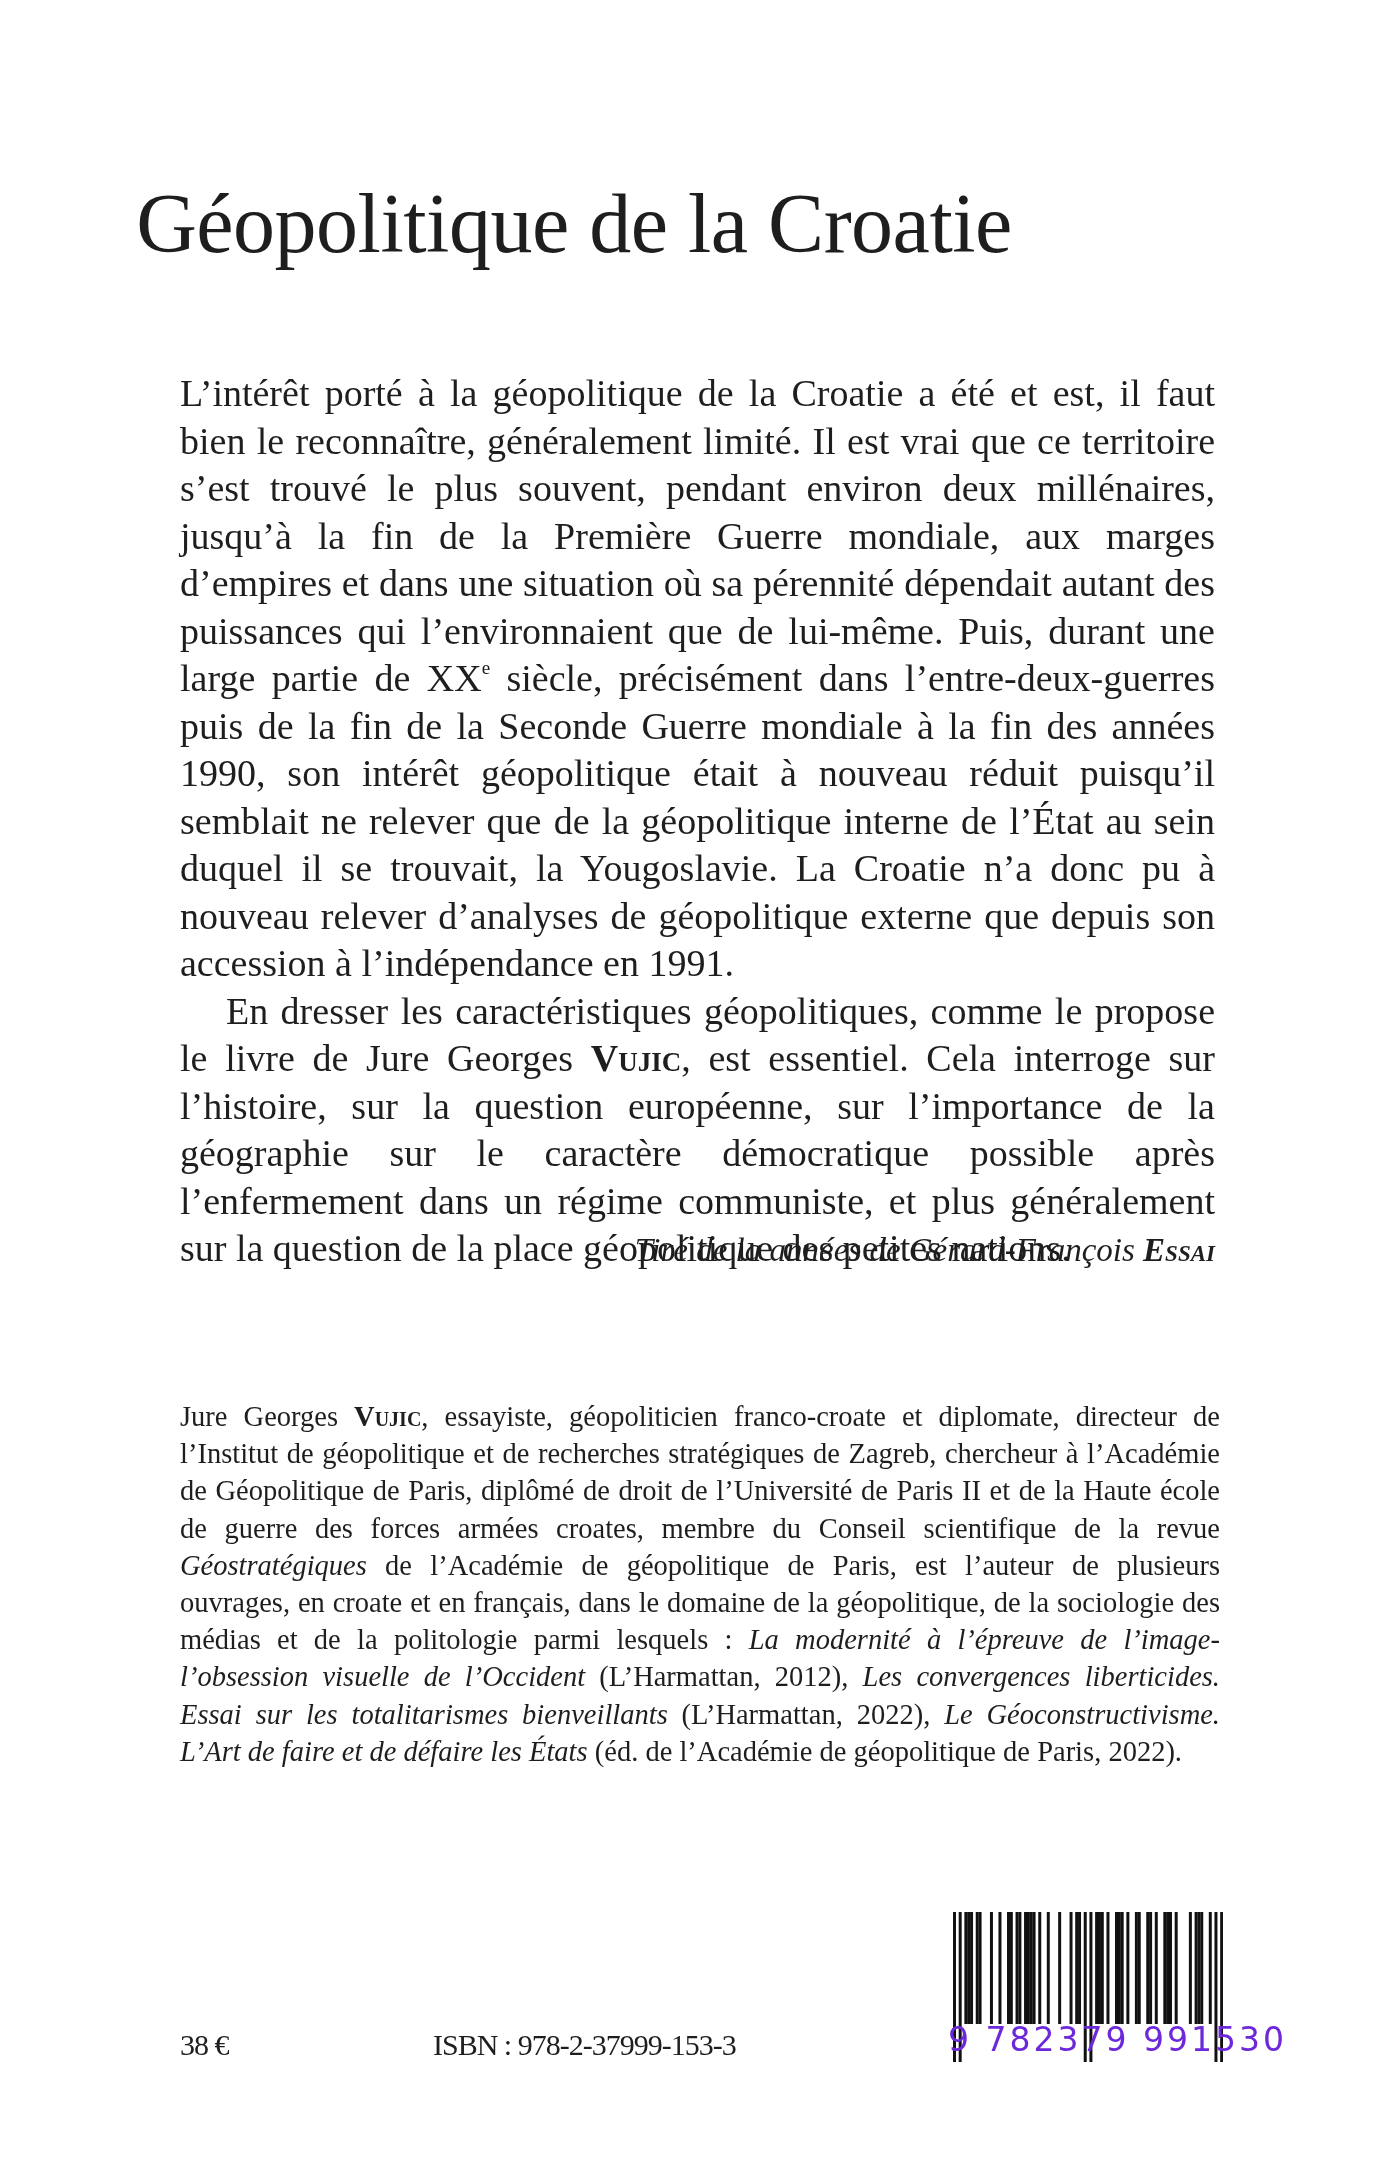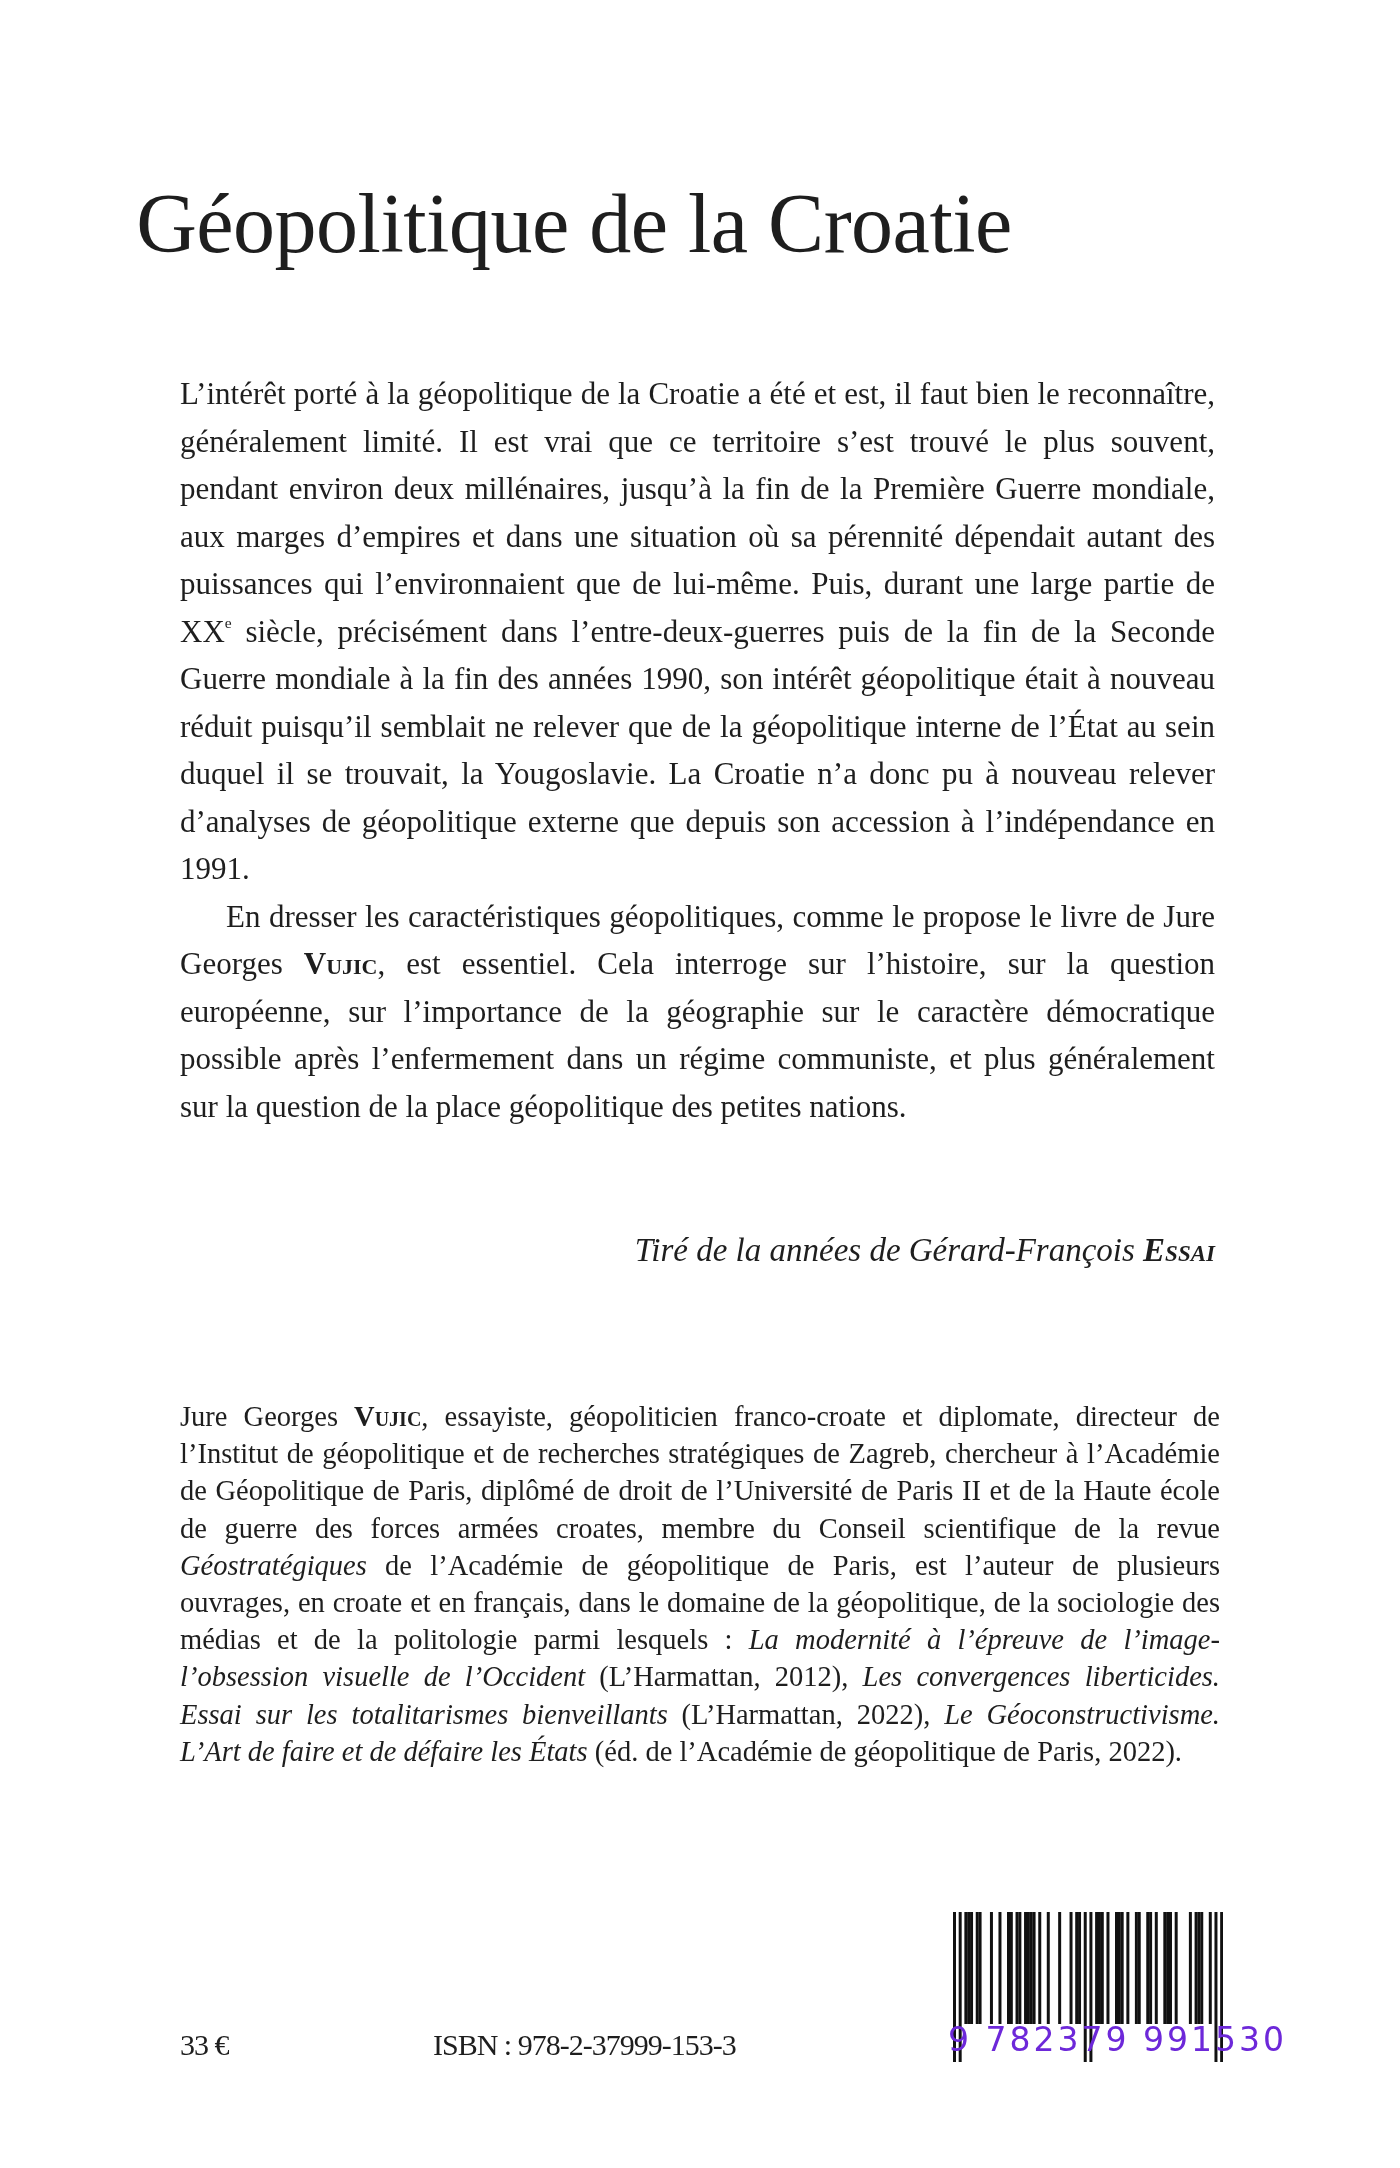--- a/index.html
+++ b/index.html
@@ -1,21 +1,21 @@
 <!DOCTYPE html>
 <html><head>
 <meta charset="utf-8">
 <style>
   html, body { margin: 0; padding: 0; background: #ffffff; }
   body { width: 1400px; height: 2168px; position: relative; overflow: hidden;
          font-family: "Liberation Serif", "DejaVu Serif", serif; color: #1e1e1e; }
   .title { position: absolute; top: 175px; left: 0; width: 1148px; text-align: center;
            font-size: 84px; letter-spacing: -0.5px; font-weight: normal; margin: 0; }
   .blurb { position: absolute; top: 370px; left: 180px; width: 1035px;
-           font-size: 31px; line-height: 47.5px; text-align: justify; hyphens: manual; }
+           font-size: 38px; line-height: 47.5px; text-align: justify; hyphens: manual; }
   .blurb p { margin: 0; }
   .blurb p.indent { text-indent: 46px; }
   .sc { font-variant: small-caps; font-weight: bold; }
   sup { font-size: 0.5em; line-height: 0; vertical-align: 0.9em; }
   .attribution { position: absolute; top: 1232px; right: 185px; font-style: italic;
                  font-size: 33px; text-align: right; }
   .bio { position: absolute; top: 1398px; left: 180px; width: 1040px;
          font-size: 28.5px; line-height: 37.2px; text-align: justify; }
   .bio p { margin: 0; }
   .bio i { }
@@ -37,21 +37,21 @@
 </div>
 
 <div class="attribution">
   <span>Tiré de la années de Gérard-François </span><span class="sc">Essai</span>
 </div>
 
 <div class="bio">
   <p>Jure Georges <span class="sc">Vujic</span>, essayiste, géopoliticien franco-croate et diplomate, directeur de l’Institut de géopolitique et de recherches stratégiques de Zagreb, chercheur à l’Académie de Géopolitique de Paris, diplômé de droit de l’Université de Paris II et de la Haute école de guerre des forces armées croates, membre du Conseil scientifique de la revue <i>Géostratégiques</i> de l’Académie de géopolitique de Paris, est l’auteur de plusieurs ouvrages, en croate et en français, dans le domaine de la géopolitique, de la sociologie des médias et de la politologie parmi lesquels : <i>La modernité à l’épreuve de l’image-l’obsession visuelle de l’Occident</i> (L’Harmattan, 2012), <i>Les convergences liberticides. Essai sur les totalitarismes bienveillants</i> (L’Harmattan, 2022), <i>Le Géoconstructivisme. L’Art de faire et de défaire les États</i> (éd. de l’Académie de géopolitique de Paris, 2022).</p>
 </div>
 
-<div class="price">33 €</div>
+<div class="price">38 €</div>
 <div class="isbn">ISBN : 978-2-37999-153-3</div>
 
 <div class="barcode">
   <svg id="barcode-svg" width="270" height="150" viewBox="0 0 270 150">
       <rect x="0.00" y="0" width="2.99" height="150" fill="#111"></rect>
       <rect x="5.68" y="0" width="2.99" height="150" fill="#111"></rect>
       <rect x="11.37" y="0" width="2.99" height="112" fill="#111"></rect>
       <rect x="14.21" y="0" width="2.99" height="112" fill="#111"></rect>
       <rect x="17.05" y="0" width="2.99" height="112" fill="#111"></rect>
       <rect x="22.74" y="0" width="2.99" height="112" fill="#111"></rect>

